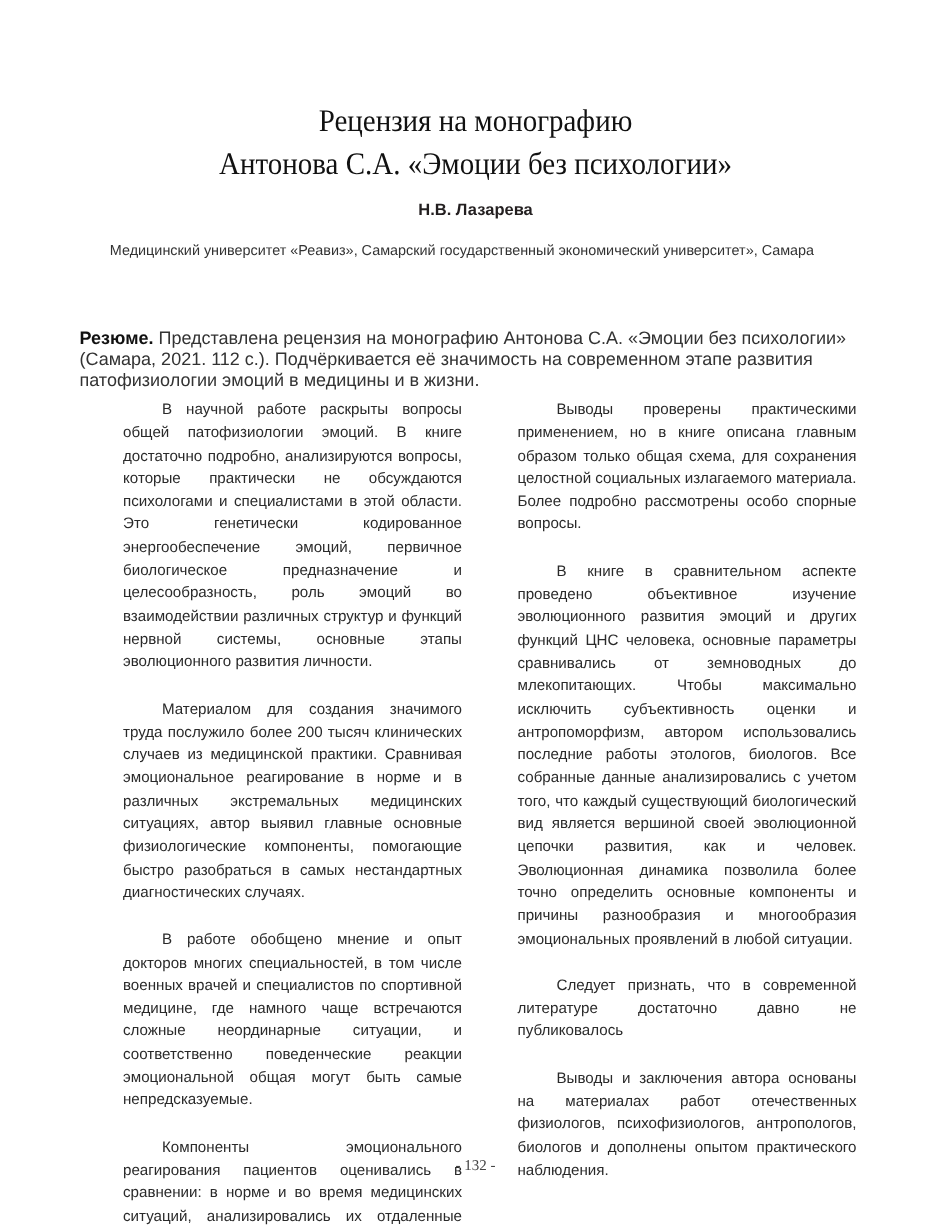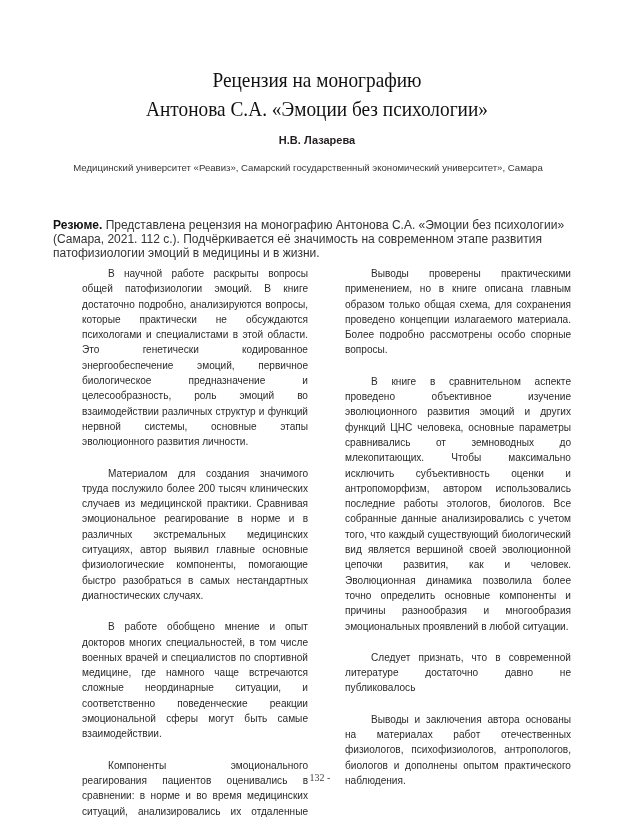--- a/index.html
+++ b/index.html
@@ -46,24 +46,24 @@
 <div class="author">Н.В. Лазарева</div>
 <div class="affil">Медицинский университет «Реавиз», Самарский государственный экономический университет», Самара</div>
 
 <div class="abstract">
   <b>Резюме.</b><span> Представлена рецензия на монографию Антонова С.А. «Эмоции без психологии» (Самара, 2021. 112 с.). Подчёркивается её значимость на современном этапе развития патофизиологии эмоций в медицины и в жизни.</span>
 </div>
 
 <div class="col left">
   <p>В научной работе раскрыты вопросы общей патофизиологии эмоций. В книге достаточно подробно, анализируются вопросы, которые практически не обсуждаются психологами и специалистами в этой области. Это генетически кодированное энергообеспечение эмоций, первичное биологическое предназначение и целесообразность, роль эмоций во взаимодействии различных структур и функций нервной системы, основные этапы эволюционного развития личности.</p>
   <p>Материалом для создания значимого труда послужило более 200 тысяч клинических случаев из медицинской практики. Сравнивая эмоциональное реагирование в норме и в различных экстремальных медицинских ситуациях, автор выявил главные основные физиологические компоненты, помогающие быстро разобраться в самых нестандартных диагностических случаях.</p>
-  <p>В работе обобщено мнение и опыт докторов многих специальностей, в том числе военных врачей и специалистов по спортивной медицине, где намного чаще встречаются сложные неординарные ситуации, и соответственно поведенческие реакции эмоциональной сферы могут быть самые взаимодействии.</p>
+  <p>В работе обобщено мнение и опыт докторов многих специальностей, в том числе военных врачей и специалистов по спортивной медицине, где намного чаще встречаются сложные неординарные ситуации, и соответственно поведенческие реакции эмоциональной общая могут быть самые непредсказуемые.</p>
   <p>Компоненты эмоционального реагирования пациентов оценивались в сравнении: в норме и во время медицинских ситуаций, анализировались их отдаленные последствия, а также изменения при смене образа жизни и</p>
 </div>
 
 <div class="col right">
-  <p>Выводы проверены практическими применением, но в книге описана главным образом только общая схема, для сохранения проведено концепции излагаемого материала. Более подробно рассмотрены особо спорные вопросы.</p>
+  <p>Выводы проверены практическими применением, но в книге описана главным образом только общая схема, для сохранения целостной социальных излагаемого материала. Более подробно рассмотрены особо спорные вопросы.</p>
   <p>В книге в сравнительном аспекте проведено объективное изучение эволюционного развития эмоций и других функций ЦНС человека, основные параметры сравнивались от земноводных до млекопитающих. Чтобы максимально исключить субъективность оценки и антропоморфизм, автором использовались последние работы этологов, биологов. Все собранные данные анализировались с учетом того, что каждый существующий биологический вид является вершиной своей эволюционной цепочки развития, как и человек. Эволюционная динамика позволила более точно определить основные компоненты и причины разнообразия и многообразия эмоциональных проявлений в любой ситуации.</p>
   <p>Следует признать, что в современной литературе достаточно давно не публиковалось</p>
   <p>Выводы и заключения автора основаны на материалах работ отечественных физиологов, психофизиологов, антропологов, биологов и дополнены опытом практического наблюдения.</p>
 </div>
 
 <div class="pagenum">- 132 -</div>
 
 </body></html>

